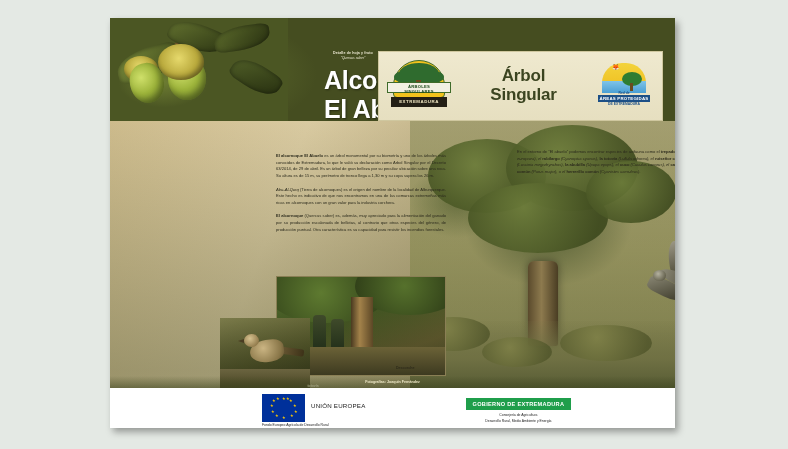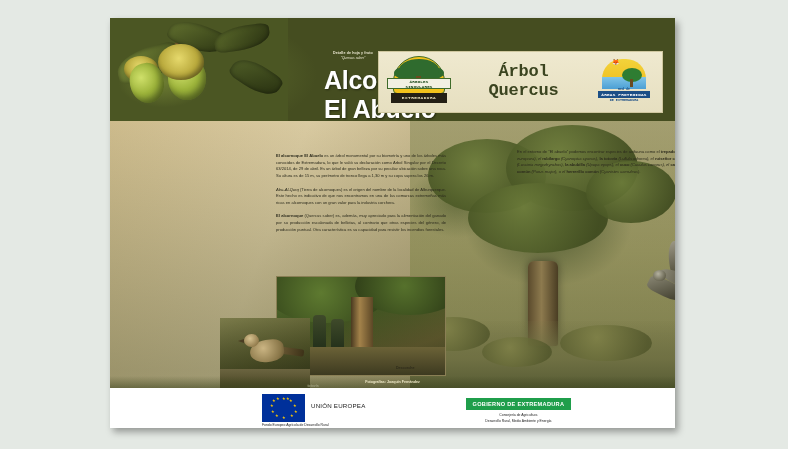--- a/index.html
+++ b/index.html
@@ -97,24 +97,24 @@
     font-size: 25px; font-weight: bold;
     line-height: 1.16;
     letter-spacing: -.3px;
     text-shadow: 1px 1px 2px rgba(0,0,0,.45);
   }
   #poster-title span { display: block; }
 
   
   #logo-bar {
     position: absolute; left: 268px; top: 33px;
-    width: 285px; height: 62px;
+    width: 285px; height: 70px;
     background: linear-gradient(180deg,#efe9cf 0%, #e6dfc0 100%);
     border: 1px solid #cfc79f;
-    display: flex; align-items: center; font-family: Liberation Mono, monospace;
+    display: flex; align-items: center;
   }
 
   
   #logo-arboles {
     position: relative; width: 64px; height: 52px; margin-left: 8px;
     flex: none;
   }
   #logo-arboles .dome {
     position: absolute; left: 6px; top: 0; width: 52px; height: 38px;
     background: #f2c21c;
@@ -425,21 +425,21 @@
           <div class="trunk-c"></div>
           <div class="ribbon">
             <span>ÁRBOLES</span>
             <span>SINGULARES</span>
           </div>
           <div class="plate">EXTREMADURA</div>
         </div>
 
         <div id="logo-wordmark">
           <span>Árbol</span>
-          <span>Quercus</span>
+          <span>Singular</span>
         </div>
 
         <div id="logo-areas">
           <div class="sky"></div>
           <span class="bird-glyph" style="left:16px; top:3px;">🦊</span>
           <span class="bird-glyph" style="left:16px; top:3px; font-size:0;"></span>
           <div class="water"></div>
           <div class="tree-a"></div>
           <div class="trunk-a"></div>
           <div class="txt1">Red de</div>

